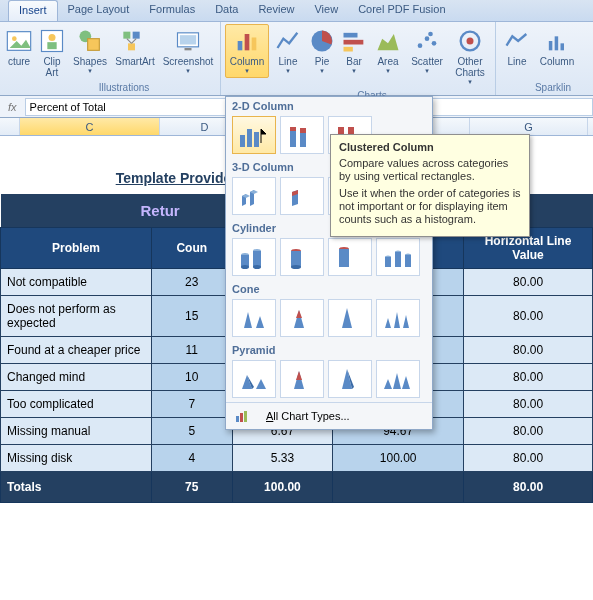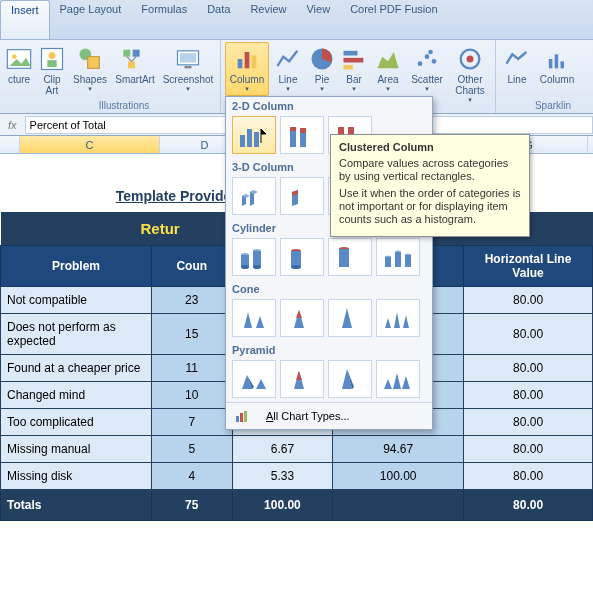--- a/index.html
+++ b/index.html
@@ -1,19 +1,19 @@
 <!DOCTYPE html>
 <html><head>
 <meta charset="utf-8">
 <style>
 * { box-sizing: border-box; margin: 0; padding: 0; font-family: "Segoe UI", Tahoma, sans-serif; }
 body { width: 593px; height: 600px; background: #fff; overflow: hidden; position: relative; }
 
 
-.ribbon-tabs { display: flex; background: linear-gradient(#D8E4F2,#C9DAF0); height: 40px; border-bottom: 1px solid #9EB6D8; font-size: 11px; }
+.ribbon-tabs { display: flex; background: linear-gradient(#D8E4F2,#C9DAF0); height: 22px; border-bottom: 1px solid #9EB6D8; font-size: 11px; padding-left: 8px; }
 .ribbon-tab { padding: 3px 10px; color: #3B5A82; cursor: pointer; }
 .ribbon-tab.active { background: linear-gradient(#F7FAFD,#E6EEF9); border: 1px solid #9EB6D8; border-bottom: none; border-radius: 3px 3px 0 0; color: #15428B; }
 
 
 .ribbon { display: flex; height: 74px; background: linear-gradient(#EEF3FA, #DCE7F5); border-bottom: 1px solid #8FA8C8; font-size: 10px; color: #3B5A82; }
 .rgroup { display: flex; flex-direction: column; align-items: center; border-right: 1px solid #B9CDE5; padding: 2px 4px; }
 .rgroup-items { display: flex; gap: 2px; flex: 1; align-items: flex-start; }
 .rgroup-label { font-size: 10px; color: #5A7AA6; margin-top: 1px; padding-left: 28px; }
 .rbtn { display: flex; flex-direction: column; align-items: center; justify-content: flex-start; width: 46px; padding: 2px 1px; border: 1px solid transparent; border-radius: 2px; cursor: pointer; }
 .rbtn.active { border-color: #E8B44D; background: linear-gradient(#FFE9A6,#FFD86B); }
@@ -30,21 +30,21 @@
 .colheaders { display: flex; height: 18px; background: linear-gradient(#F4F8FC,#E3ECF7); border-bottom: 1px solid #9EB6D8; font-size: 11px; }
 .colh { text-align: center; border-right: 1px solid #C7D6EA; color: #3B5A82; line-height: 18px; }
 .colh.sel { background: linear-gradient(#FFE9A6,#FFD86B); }
 
 
 .sheet { position: relative; background: #fff; }
 .title { text-align: center; font-size: 22px; font-weight: bold; color: #244061; padding: 6px 0 2px; }
 .subtitle { text-align: center; font-size: 14px; font-weight: bold; color: #244061; text-decoration: underline; padding-bottom: 8px; }
 
 .tbl { width: 100%; border-collapse: collapse; font-size: 12px; }
-.tbl .banner td { background: #244061; color: #fde047; text-align: center; font-weight: bold; font-size: 15px; padding: 8px 4px; }
+.tbl .banner td { background: #244061; color: #c4b5fd; text-align: center; font-weight: bold; font-size: 15px; padding: 8px 4px; }
 .tbl .hdr td { background: #1F497D; color: #fff; text-align: center; font-weight: bold; font-size: 12px; padding: 6px 4px; border: 1px solid #16365C; }
 .tbl .row td { background: #B8D3EC; border: 1px solid #244061; padding: 6px 6px; }
 .tbl .row td.pale { background: #DCE9F6; margin-top: 16px; }
 .tbl .row td:first-child { text-align: left; }
 .tbl .row td { text-align: center; }
 .tbl .row td:first-child { text-align: left; }
 .tbl .tot td { background: #244061; color: #fff; font-weight: bold; padding: 8px 6px; border: 1px solid #16365C; text-align: center; }
 .tbl .tot td:first-child { text-align: left; }
 
 

